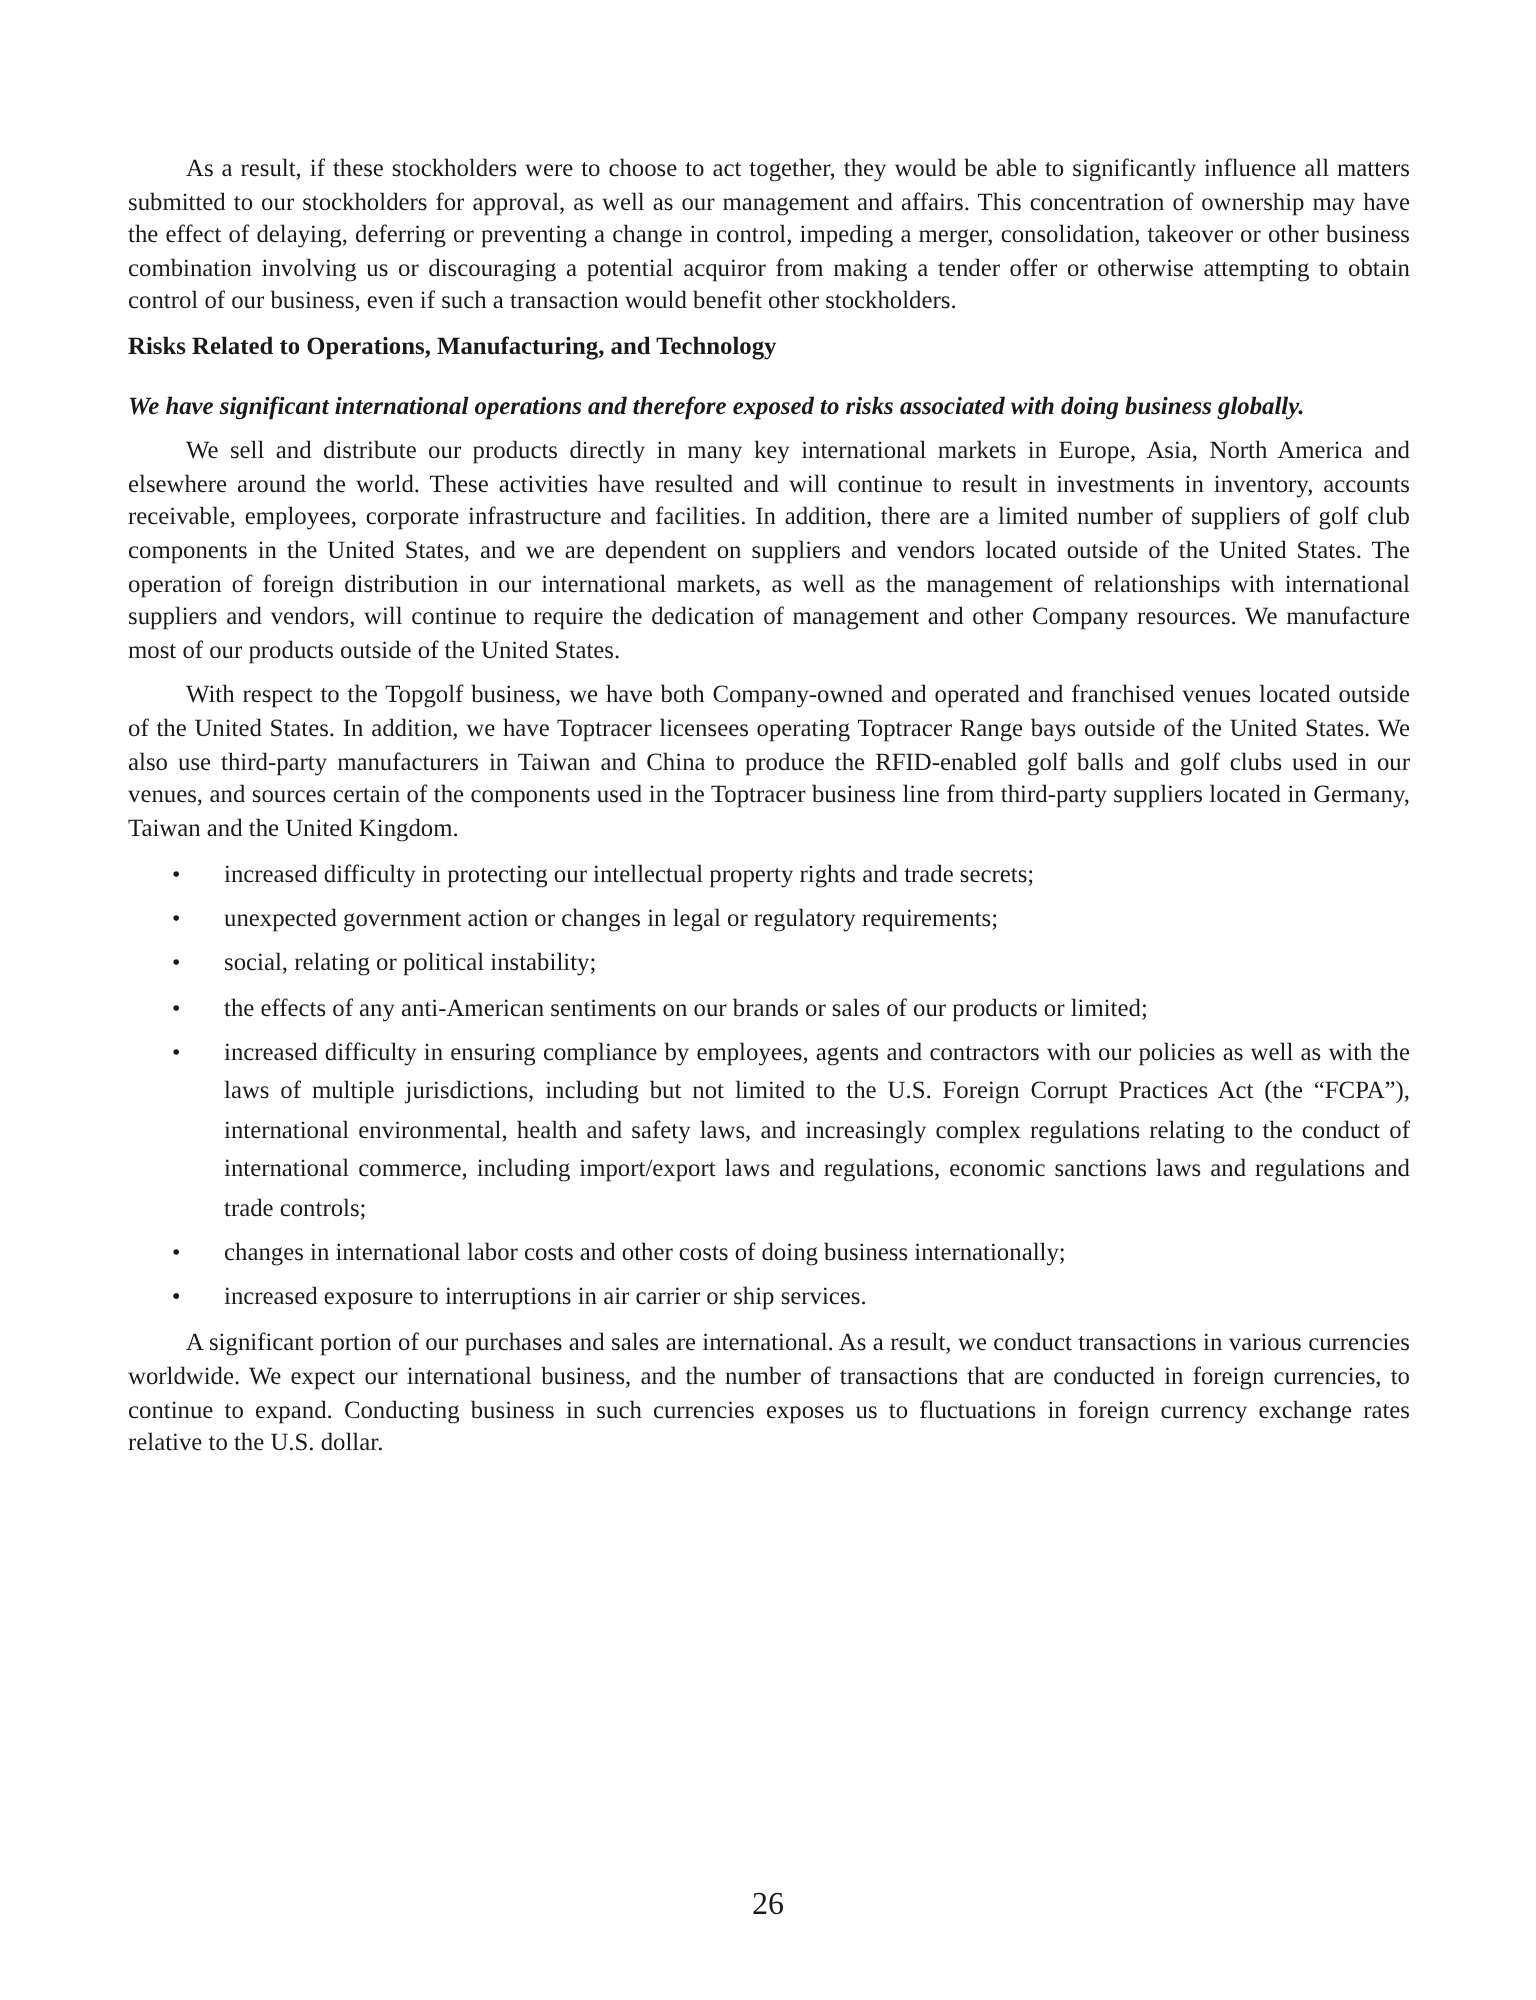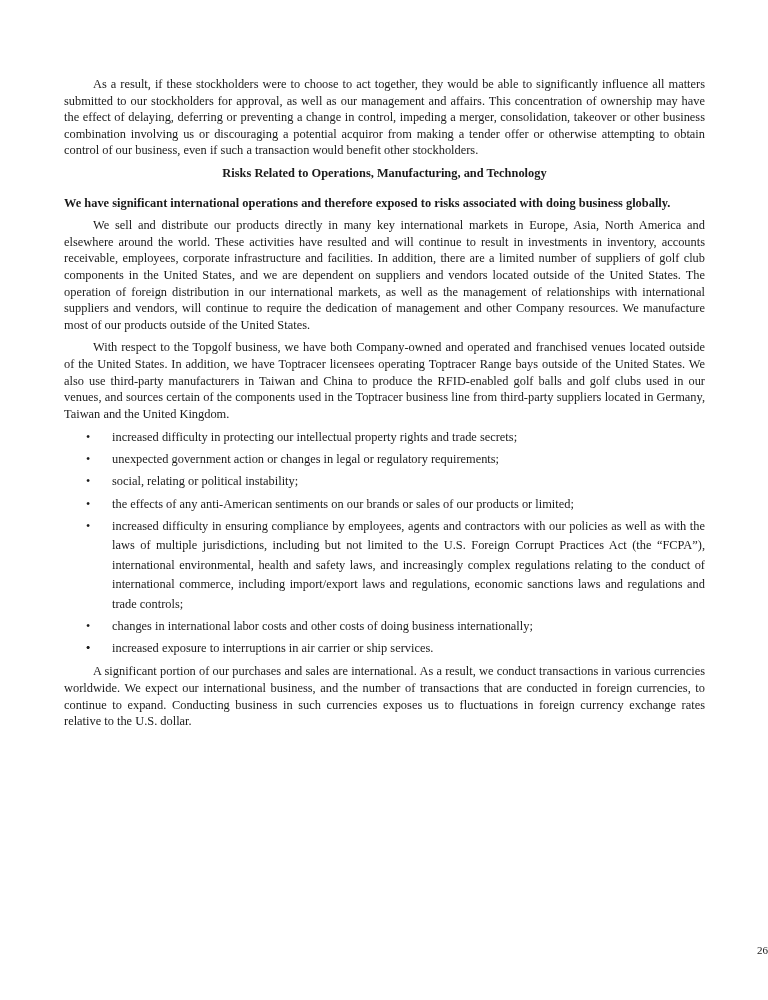--- a/index.html
+++ b/index.html
@@ -25,27 +25,27 @@
     p {
       margin: 0;
       line-height: 16.6px;
       text-align: justify;
     }
     .para {
       text-indent: 29px;
       margin-bottom: 6px;
     }
     .section-heading {
-      text-align: center;
       font-weight: bold;
       margin-top: 0;
       margin-bottom: 6px;
     }
     .risk-heading {
       font-weight: bold;
+      font-style: italic;
       margin-bottom: 6px;
       margin-top: 13px;
     }
     ul.bullets {
       list-style: none;
       margin: 0 0 5px 0;
       padding: 0;
     }
     ul.bullets li {
       position: relative;
@@ -58,22 +58,22 @@
       position: absolute;
       left: 22px;
       top: 0;
       font-size: 12px;
     }
     .page-number {
       position: absolute;
       top: 944px;
       left: 0;
       width: 768px;
-      text-align: right;
-      font-size: 11px;
+      text-align: center;
+      font-size: 16px;
     }
   </style>
 </head>
 <body>
 
 <div class="page">
 
   <p class="para">As a result, if these stockholders were to choose to act together, they would be able to significantly influence all matters submitted to our stockholders for approval, as well as our management and affairs. This concentration of ownership may have the effect of delaying, deferring or preventing a change in control, impeding a merger, consolidation, takeover or other business combination involving us or discouraging a potential acquiror from making a tender offer or otherwise attempting to obtain control of our business, even if such a transaction would benefit other stockholders.</p>
 
   <p class="section-heading">Risks Related to Operations, Manufacturing, and Technology</p>

